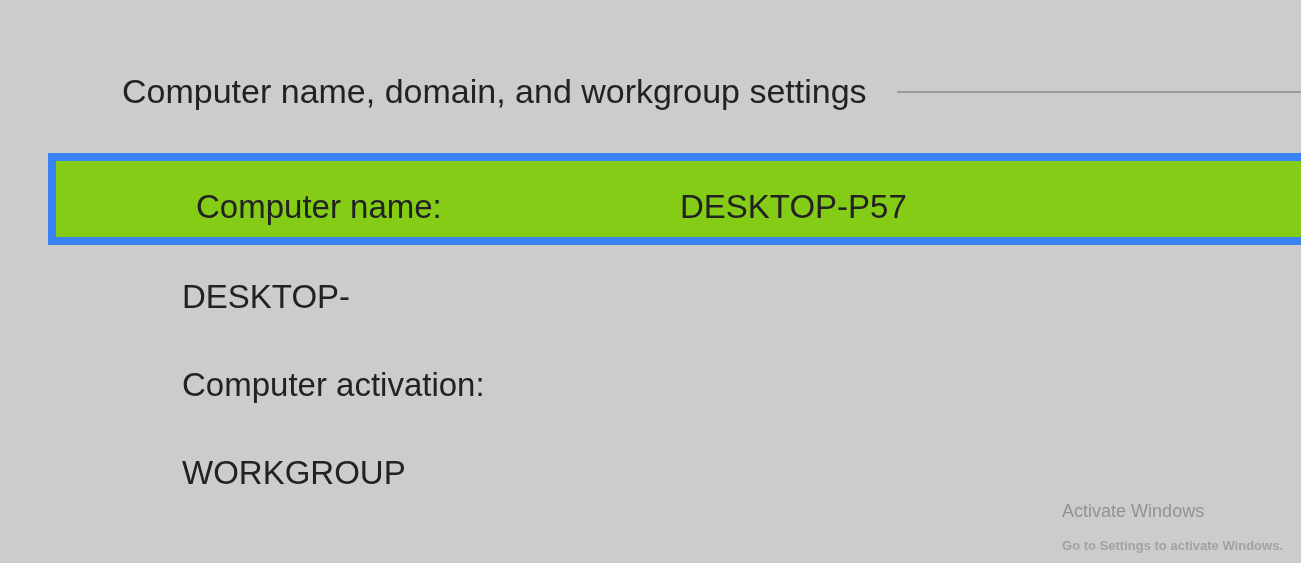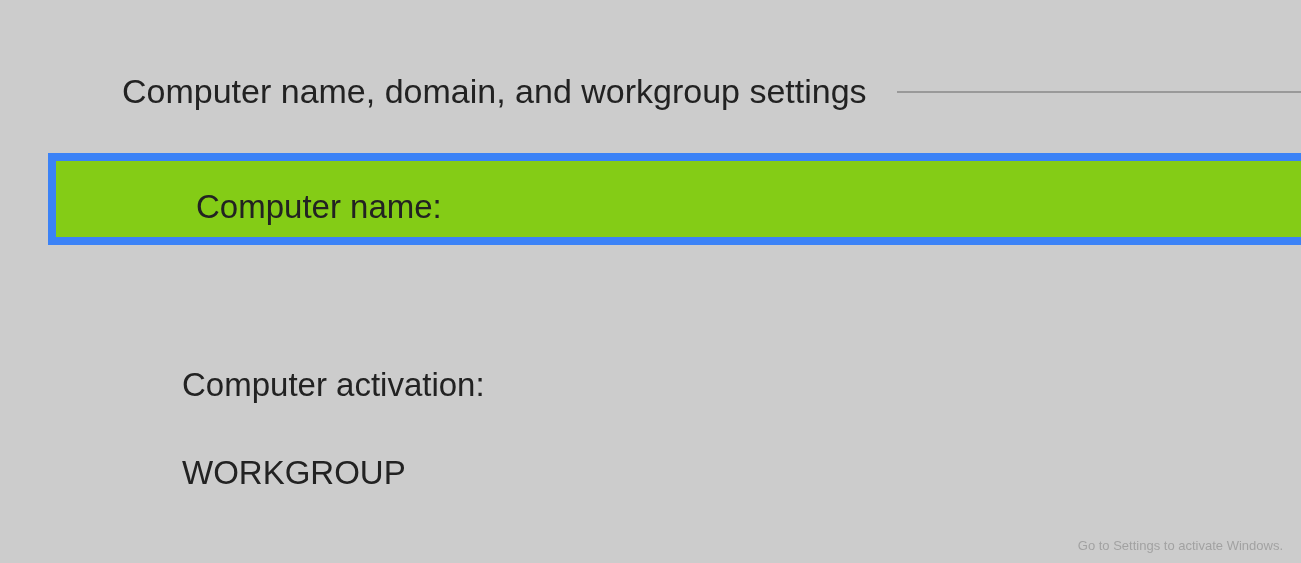--- a/index.html
+++ b/index.html
@@ -105,37 +105,40 @@
       opacity: 0.7;
       font-family: "Segoe UI", Tahoma, sans-serif;
     }
     .watermark .wm-title {
       font-size: 18px;
       color: #7a7a7a;
     }
     .watermark .wm-sub {
       font-size: 13px;
       color: #909090;
+      font-weight: bold;
     }
   </style>
 </head>
 <body>
 
 <div class="section-header">
   <span class="title">Computer name, domain, and workgroup settings</span>
   <span class="line"></span>
 </div>
 
 <div class="highlighted-wrapper">
   <div class="row">
     <span class="label">Computer name:</span>
+    <span class="value">DESKTOP-P57</span>
   </div>
 </div>
 
 <div class="row">
+  <span class="value">DESKTOP-</span>
 </div>
 
 <div class="row">
   <span class="label">Computer activation:</span>
   <span class="value"></span>
 </div>
 
 <div class="row">
   <span class="value">WORKGROUP</span>
 </div>
@@ -143,14 +146,15 @@
 <div class="activation-section">
   <span class="line"></span>
 </div>
 
 <div class="activation-row">
   <span>Windows is activated</span>
   <span class="link">Read the Microsoft Software License Terms</span>
 </div>
 
 <div class="watermark">
+  <div class="wm-title">Activate Windows</div>
   <div class="wm-sub">Go to Settings to activate Windows.</div>
 </div>
 
 </body></html>

